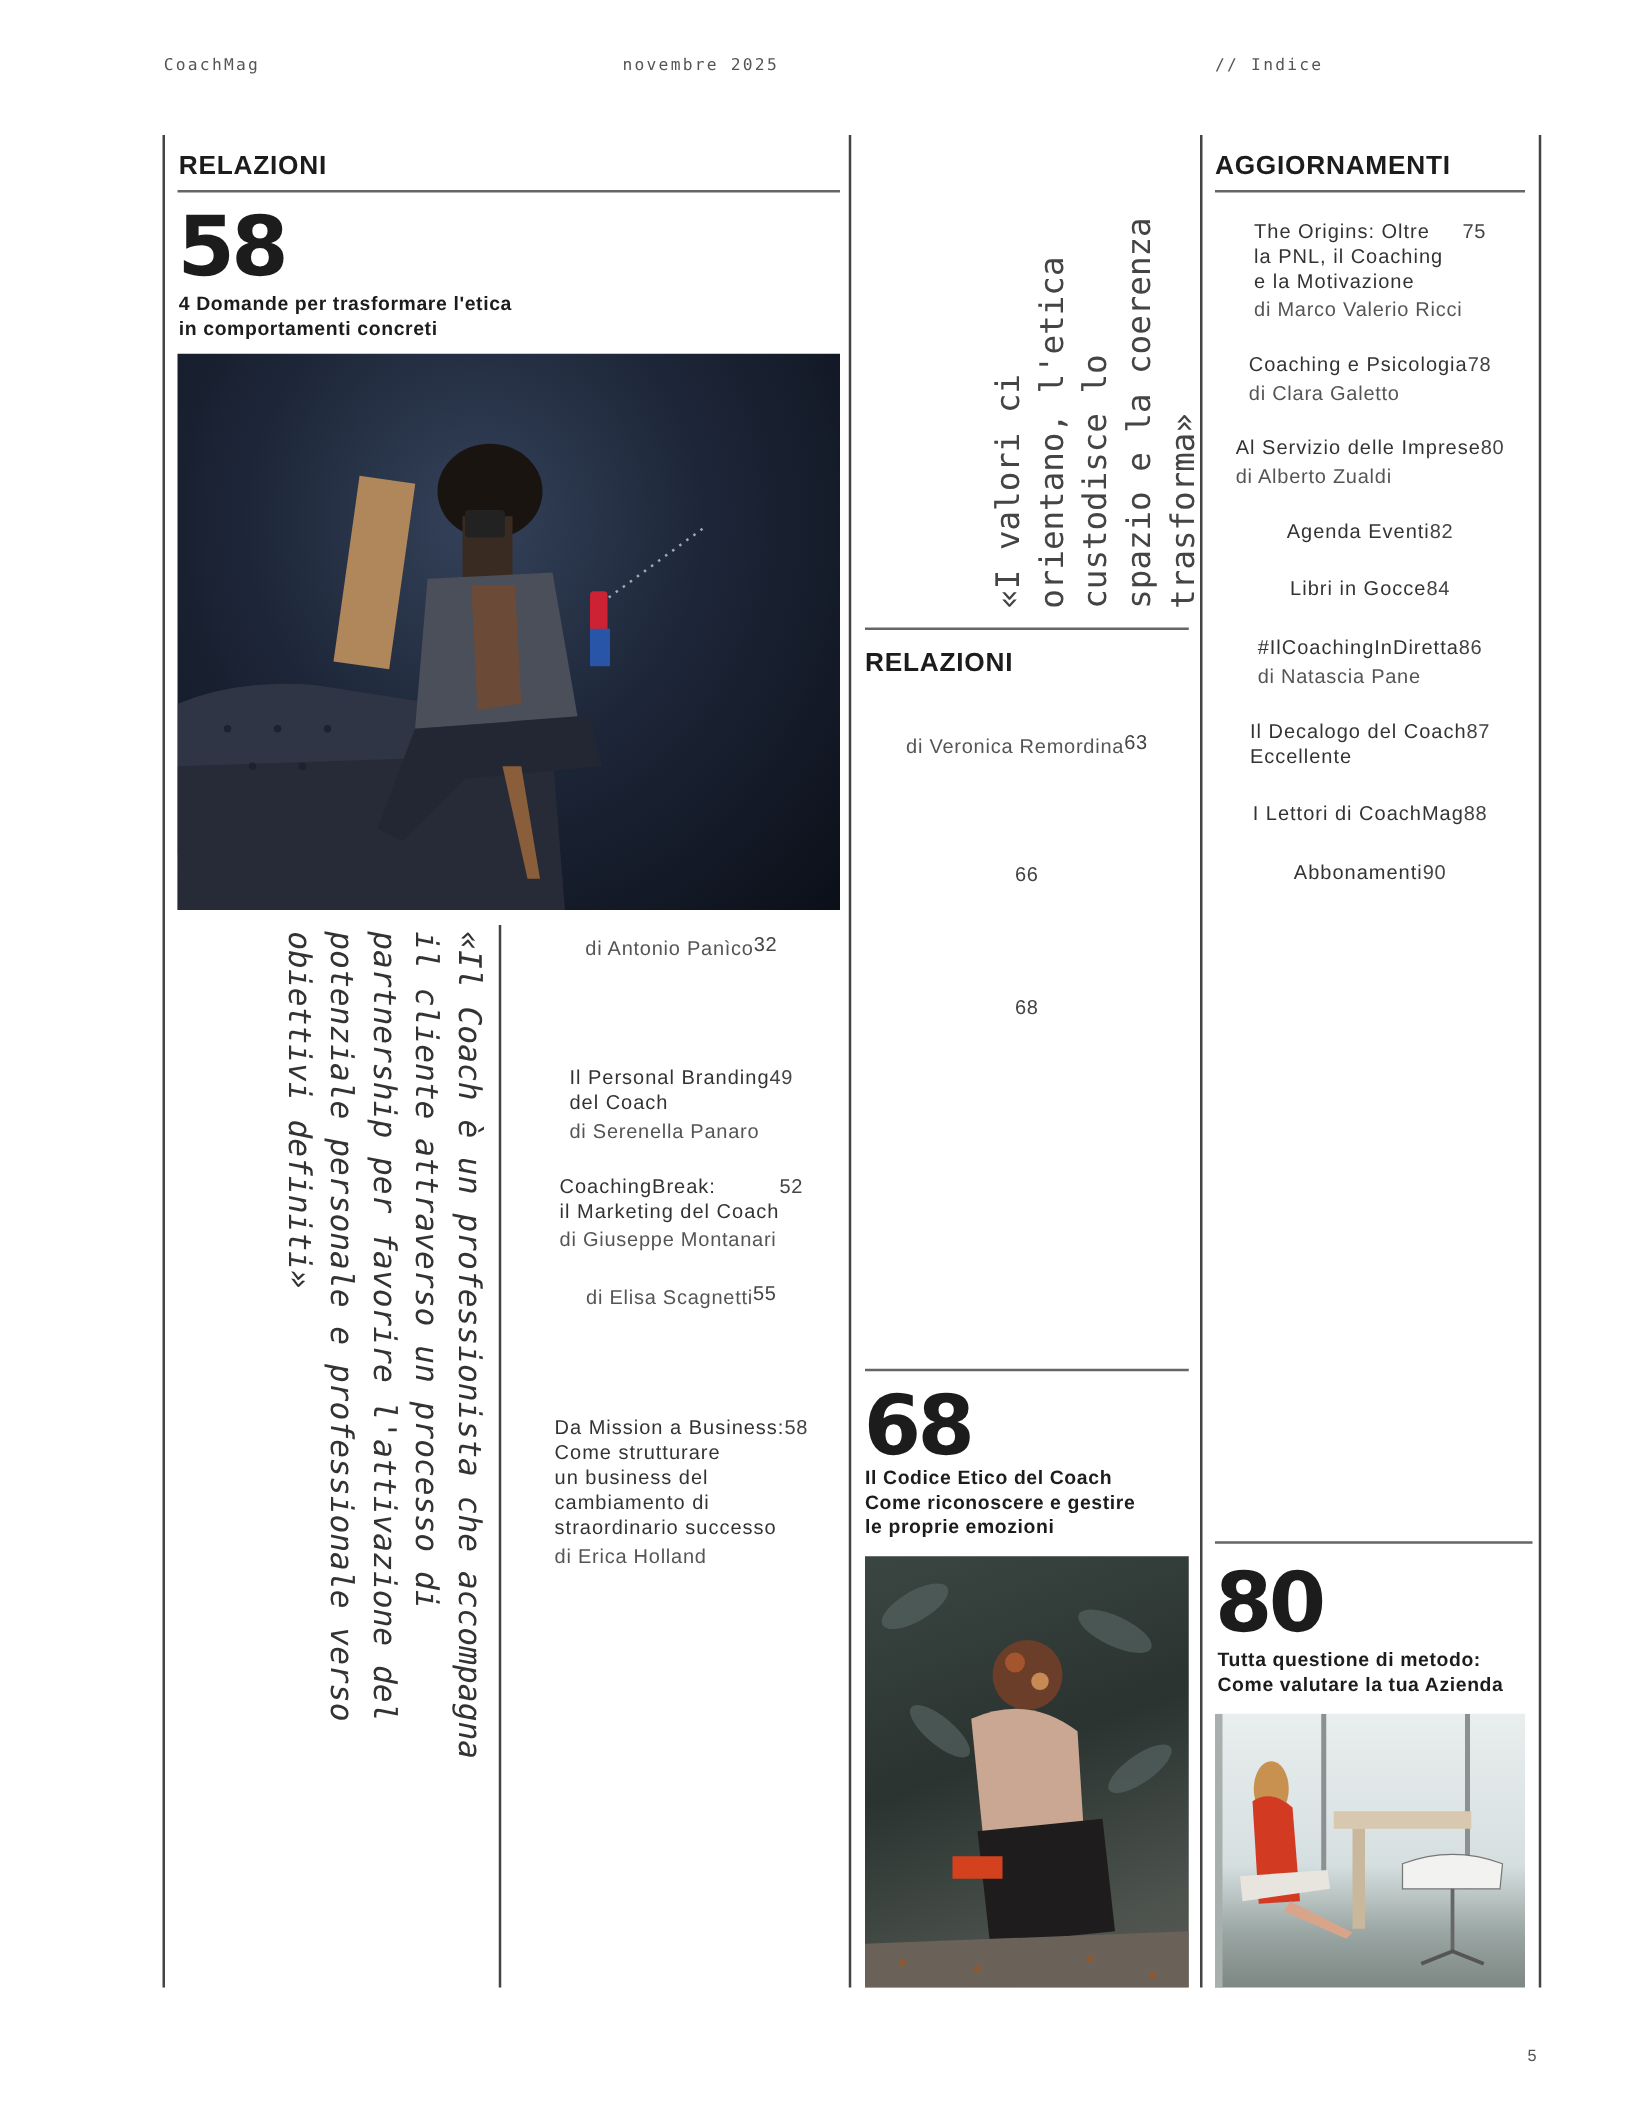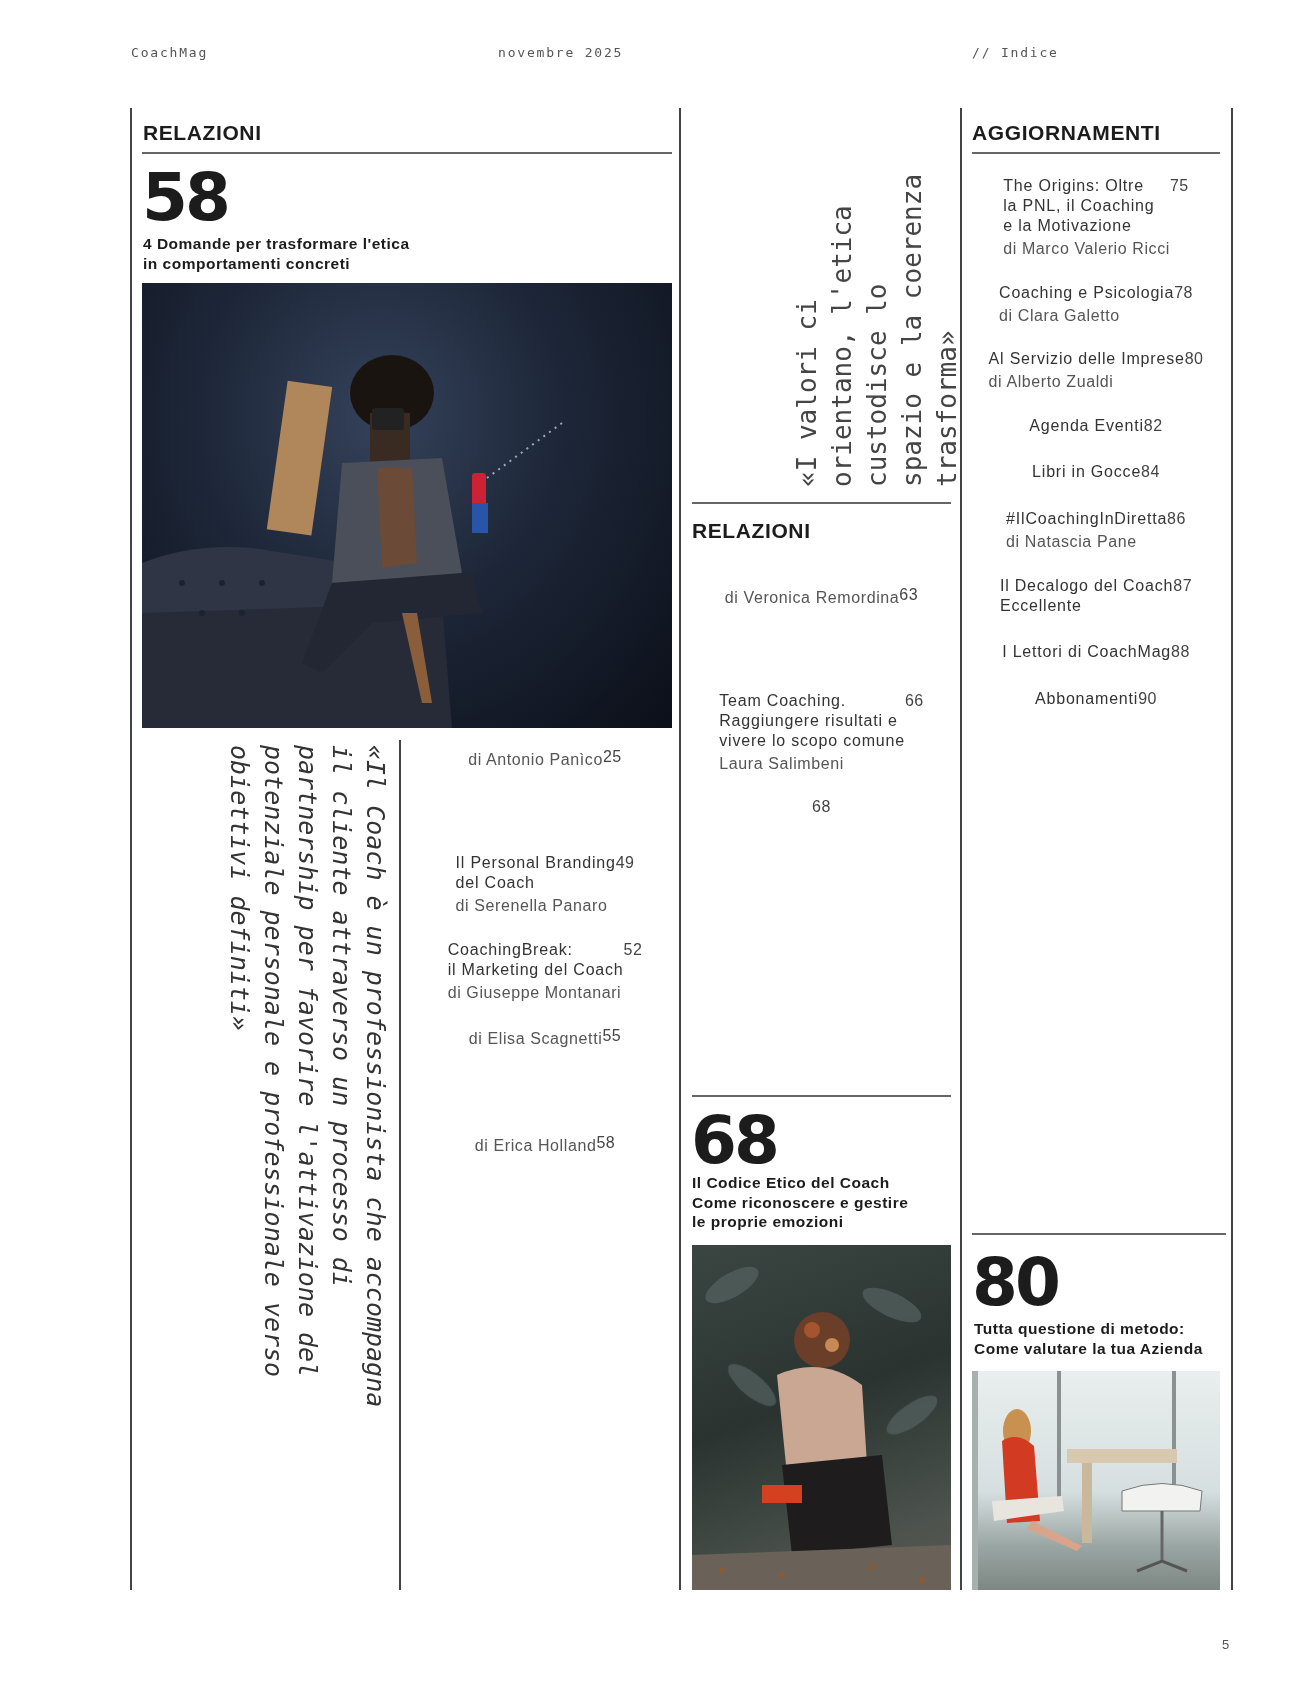--- a/index.html
+++ b/index.html
@@ -67,21 +67,21 @@
 il cliente attraverso un processo di
 partnership per favorire l'attivazione del
 potenziale personale e professionale verso
 obiettivi definiti»</div>
 
 <div>
   <div class="item" style="left:418px;top:747px;width:254px">
     <div>
         <div class="a">di Antonio Panìco</div>
       </div>
-    <div class="p">25</div>
+    <div class="p">32</div>
   </div>
   <div class="item" style="left:418px;top:853px;width:254px">
     <div>
         <div class="t">Il Personal Branding
 del Coach</div>
         <div class="a">di Serenella Panaro</div>
       </div>
     <div class="p">49</div>
   </div>
   <div class="item" style="left:418px;top:940px;width:254px">
@@ -93,20 +93,25 @@
     <div class="p">52</div>
   </div>
   <div class="item" style="left:418px;top:1026px;width:254px">
     <div>
         <div class="a">di Elisa Scagnetti</div>
       </div>
     <div class="p">55</div>
   </div>
   <div class="item" style="left:418px;top:1133px;width:254px">
     <div>
+        <div class="t">Da Mission a Business:
+Come strutturare
+un business del
+cambiamento di
+straordinario successo</div>
         <div class="a">di Erica Holland</div>
       </div>
     <div class="p">58</div>
   </div>
 </div>
 
 <div class="vquote mono" style="left:790px;top:487px;width:370px;font-size:26px;line-height:35px;color:#444;transform:rotate(-90deg)">«I valori ci
 orientano, l'etica
 custodisce lo
 spazio e la coerenza
@@ -116,26 +121,20 @@
 <div class="sec-title" style="left:692px;top:519px">RELAZIONI</div>
 
 <div>
   <div class="item" style="left:692px;top:585px;width:259px">
     <div>
         <div class="a">di Veronica Remordina</div>
       </div>
     <div class="p">63</div>
   </div>
   <div class="item" style="left:692px;top:691px;width:259px">
-    <div>
-        <div class="t">Team Coaching.
-Raggiungere risultati e
-vivere lo scopo comune</div>
-        <div class="a">Laura Salimbeni</div>
-      </div>
     <div class="p">66</div>
   </div>
   <div class="item" style="left:692px;top:797px;width:259px">
     <div class="p">68</div>
   </div>
 </div>
 
 <div class="rule" style="left:692px;top:1095px;width:259px"></div>
 <div class="bignum" style="left:691px;top:1108px">68</div>
 <div class="feat-sub" style="left:692px;top:1173px;white-space:pre-line">Il Codice Etico del Coach

